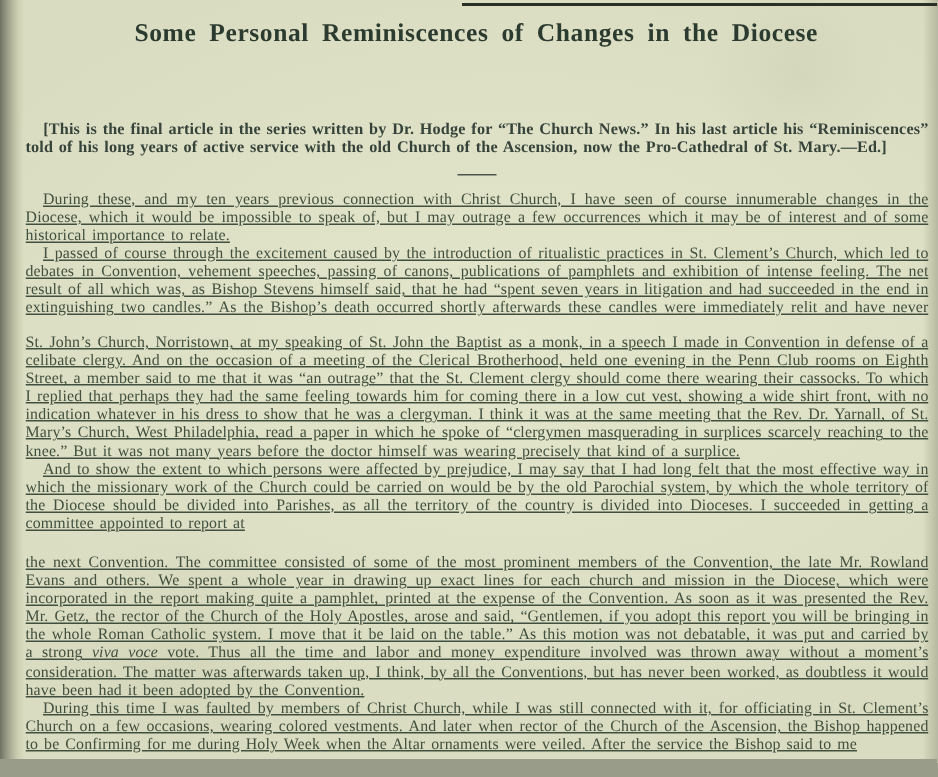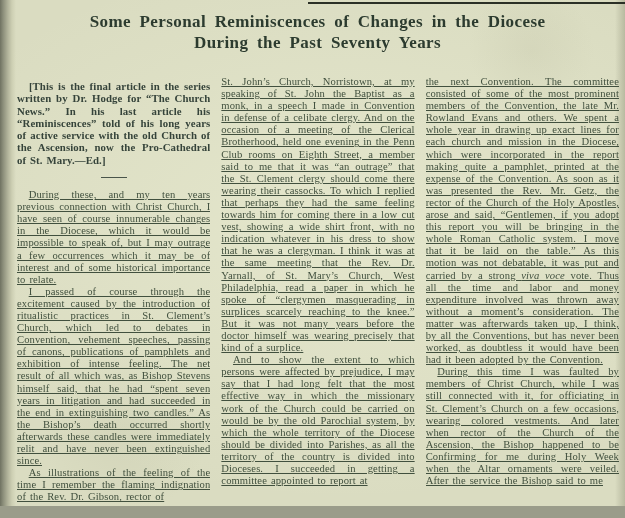--- a/index.html
+++ b/index.html
@@ -38,21 +38,21 @@
   .title-line{display:block;}
   .byline{
     margin-top:3px;
     font-size:9.5px;
     font-variant:small-caps;
     letter-spacing:1.1px;word-spacing:2.5px;
     color:#37463a;
   }
   .columns{
     position:absolute;left:17px;right:6px;top:76px;bottom:0;
-    display:flex;gap:11px;
+    display:flex;gap:11px;flex-direction:column;
   }
   .col{flex:1 1 0;overflow:hidden;}
   .para{
     margin:0;
     font-size:10.6px;line-height:12.1px;
     text-align:justify;
     letter-spacing:.1px;word-spacing:1.2px;
     color:#41503e;
     text-decoration:underline;
   }
@@ -77,21 +77,20 @@
 <body>
 
 <div class="page">
   <div class="gutter"></div>
   <div class="right-edge"></div>
   <div class="top-rule"></div>
 
   <header class="masthead">
     <h1 class="title">
       <span class="title-line">Some Personal Reminiscences of Changes in the Diocese</span>
-      <span class="title-line">During the Past Seventy Years</span>
     </h1>
   </header>
 
   <div class="columns">
 
     <div class="col">
       <p class="ed-note">[This is the final article in the series written by Dr. Hodge for “The Church News.” In his last article his “Reminiscences” told of his long years of active service with the old Church of the Ascension, now the Pro-Cathedral of St. Mary.—Ed.]</p>
       <div class="divider"></div>
       <p class="para indent">During these, and my ten years previous connection with Christ Church, I have seen of course innumerable changes in the Diocese, which it would be impossible to speak of, but I may outrage a few occurrences which it may be of interest and of some historical importance to relate.</p>
       <p class="para indent">I passed of course through the excitement caused by the introduction of ritualistic practices in St. Clement’s Church, which led to debates in Convention, vehement speeches, passing of canons, publications of pamphlets and exhibition of intense feeling. The net result of all which was, as Bishop Stevens himself said, that he had “spent seven years in litigation and had succeeded in the end in extinguishing two candles.” As the Bishop’s death occurred shortly afterwards these candles were immediately relit and have never been extinguished since.</p>

